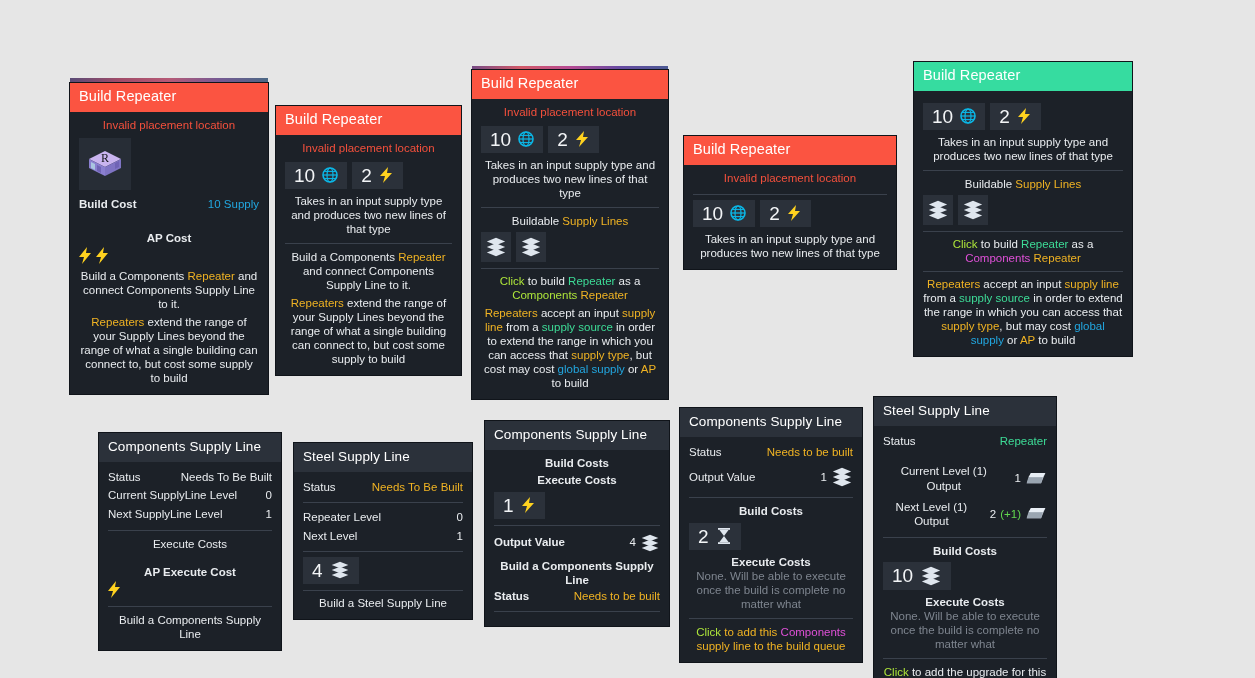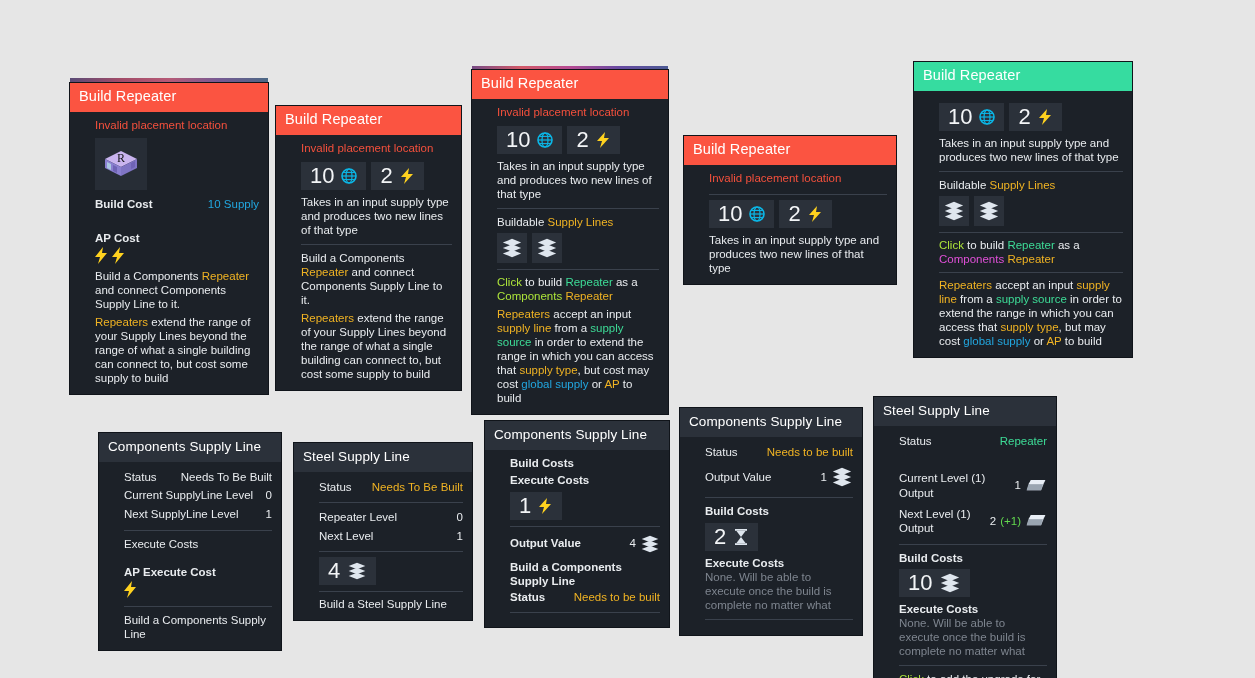--- a/index.html
+++ b/index.html
@@ -22,37 +22,37 @@
   .tt-head {
     padding: 5px 9px 6px 9px;
     font-size: 14.5px;
     font-weight: 400;
     color: #ffffff;
     letter-spacing: .1px;
   }
   .tt-head.red   { background: #fb5441; }
   .tt-head.green { background: #36dca0; }
   .tt-head.dark  { background: #2b313a; padding: 6px 9px 7px 9px; font-size: 13.5px; }
-  .tt-body { padding: 6px 9px 9px 25px; }
+  .tt-body { padding: 6px 9px 9px 9px; text-align: center; }
 
   .warn { color: #f4503c; font-size: 11.5px; padding-bottom: 3px; }
   .para { margin-top: 4px; }
   .muted { color: #7e858f; }
   .rule { height: 1px; background: #3a414c; margin: 7px 0 6px 0; }
   .rule.tight { margin: 6px 0 5px 0; }
 
   
   .chips { display: flex; gap: 5px; margin: 4px 0 5px 0; }
   .chip {
     background: #2b313a;
     display: flex; align-items: center; gap: 7px;
     padding: 3px 9px 3px 9px;
     min-height: 27px;
   }
-  .chip .num { font-size: 22px; color: #f3f5f7; line-height: 1; font-weight: 400; }
+  .chip .num { font-size: 19px; color: #f3f5f7; line-height: 1; font-weight: 400; }
 
   
   .kv { display: flex; justify-content: space-between; align-items: center; gap: 10px; padding: 2px 0; }
   .kv .k { color: #e9ecef; }
   .kv .v { color: #e9ecef; display: flex; align-items: center; gap: 4px; }
   .v.gold  { color: #f0b323; }
   .v.green { color: #3ddc97; }
   .plus { color: #62d84e; }
 
   .label { margin-top: 18px; }
@@ -408,31 +408,34 @@
             <rect x="2" y="1" width="12" height="1.8" fill="#dfe6ee"></rect>
             <rect x="2" y="15.2" width="12" height="1.8" fill="#dfe6ee"></rect>
             <polygon points="3.5,3 12.5,3 8,9" fill="#dfe6ee"></polygon>
             <polygon points="3.5,15 12.5,15 8,9" fill="#dfe6ee"></polygon>
           </svg>
         </div>
       </div>
       <div class="bold">Execute Costs</div>
       <div class="muted">None. Will be able to execute once the build is complete no matter what</div>
       <div class="rule"></div>
+      <div>
+        <span class="c-lime">Click</span><span class="c-gold"> to add this </span><span class="c-magenta">Components</span><span class="c-gold"> supply line to the </span><span class="c-gold">build queue</span>
+      </div>
     </div>
   </div>
 
   <div class="tooltip" style="left:874px;top:397px;width:182px;">
     <div class="tt-head dark">Steel Supply Line</div>
     <div class="tt-body">
       <div class="kv">
         <span class="k">Status</span>
         <span class="v green">Repeater</span>
       </div>
-      <div class="kv" style="margin-top:19px;">
+      <div class="kv" style="margin-top:12px;">
         <span class="k">Current Level (1) Output</span>
         <span class="v">
           <span>1</span>
           <svg width="22" height="16" viewBox="0 0 26 18">
             <polygon points="7,2 24,2 19,14 2,14" fill="#c4ccd6"></polygon>
             <polygon points="7,2 24,2 21,7 4,7" fill="#e8eef5"></polygon>
             <polygon points="2,14 4,7 21,7 19,14" fill="#9aa5b1"></polygon>
           </svg>
         </span>
       </div>

